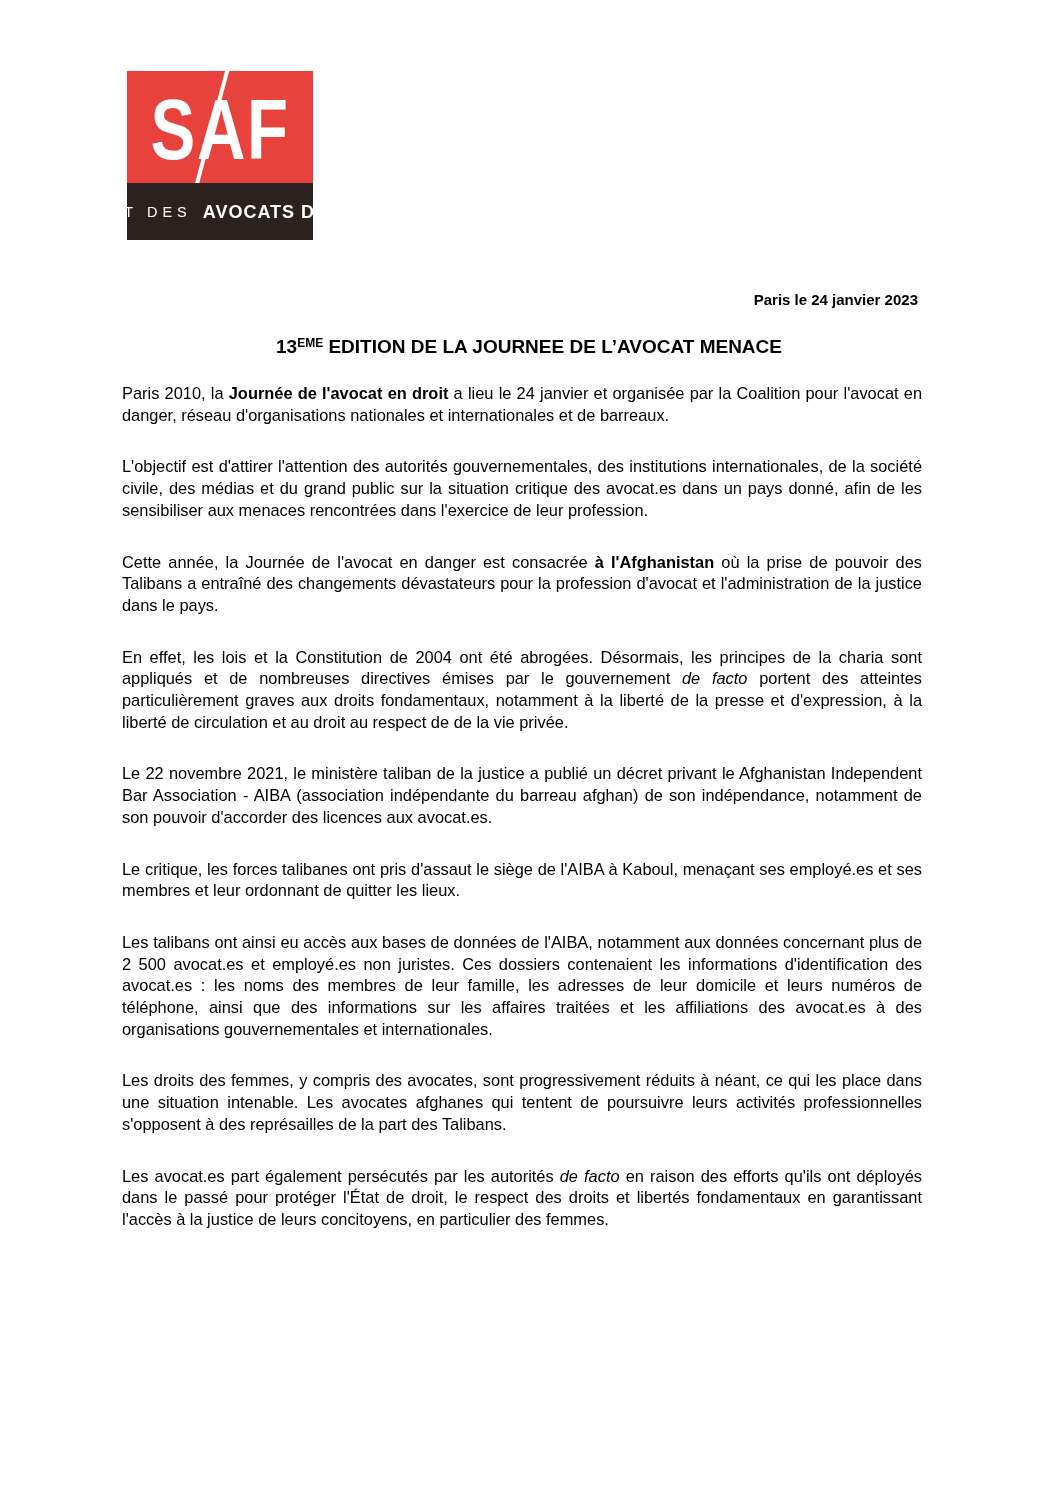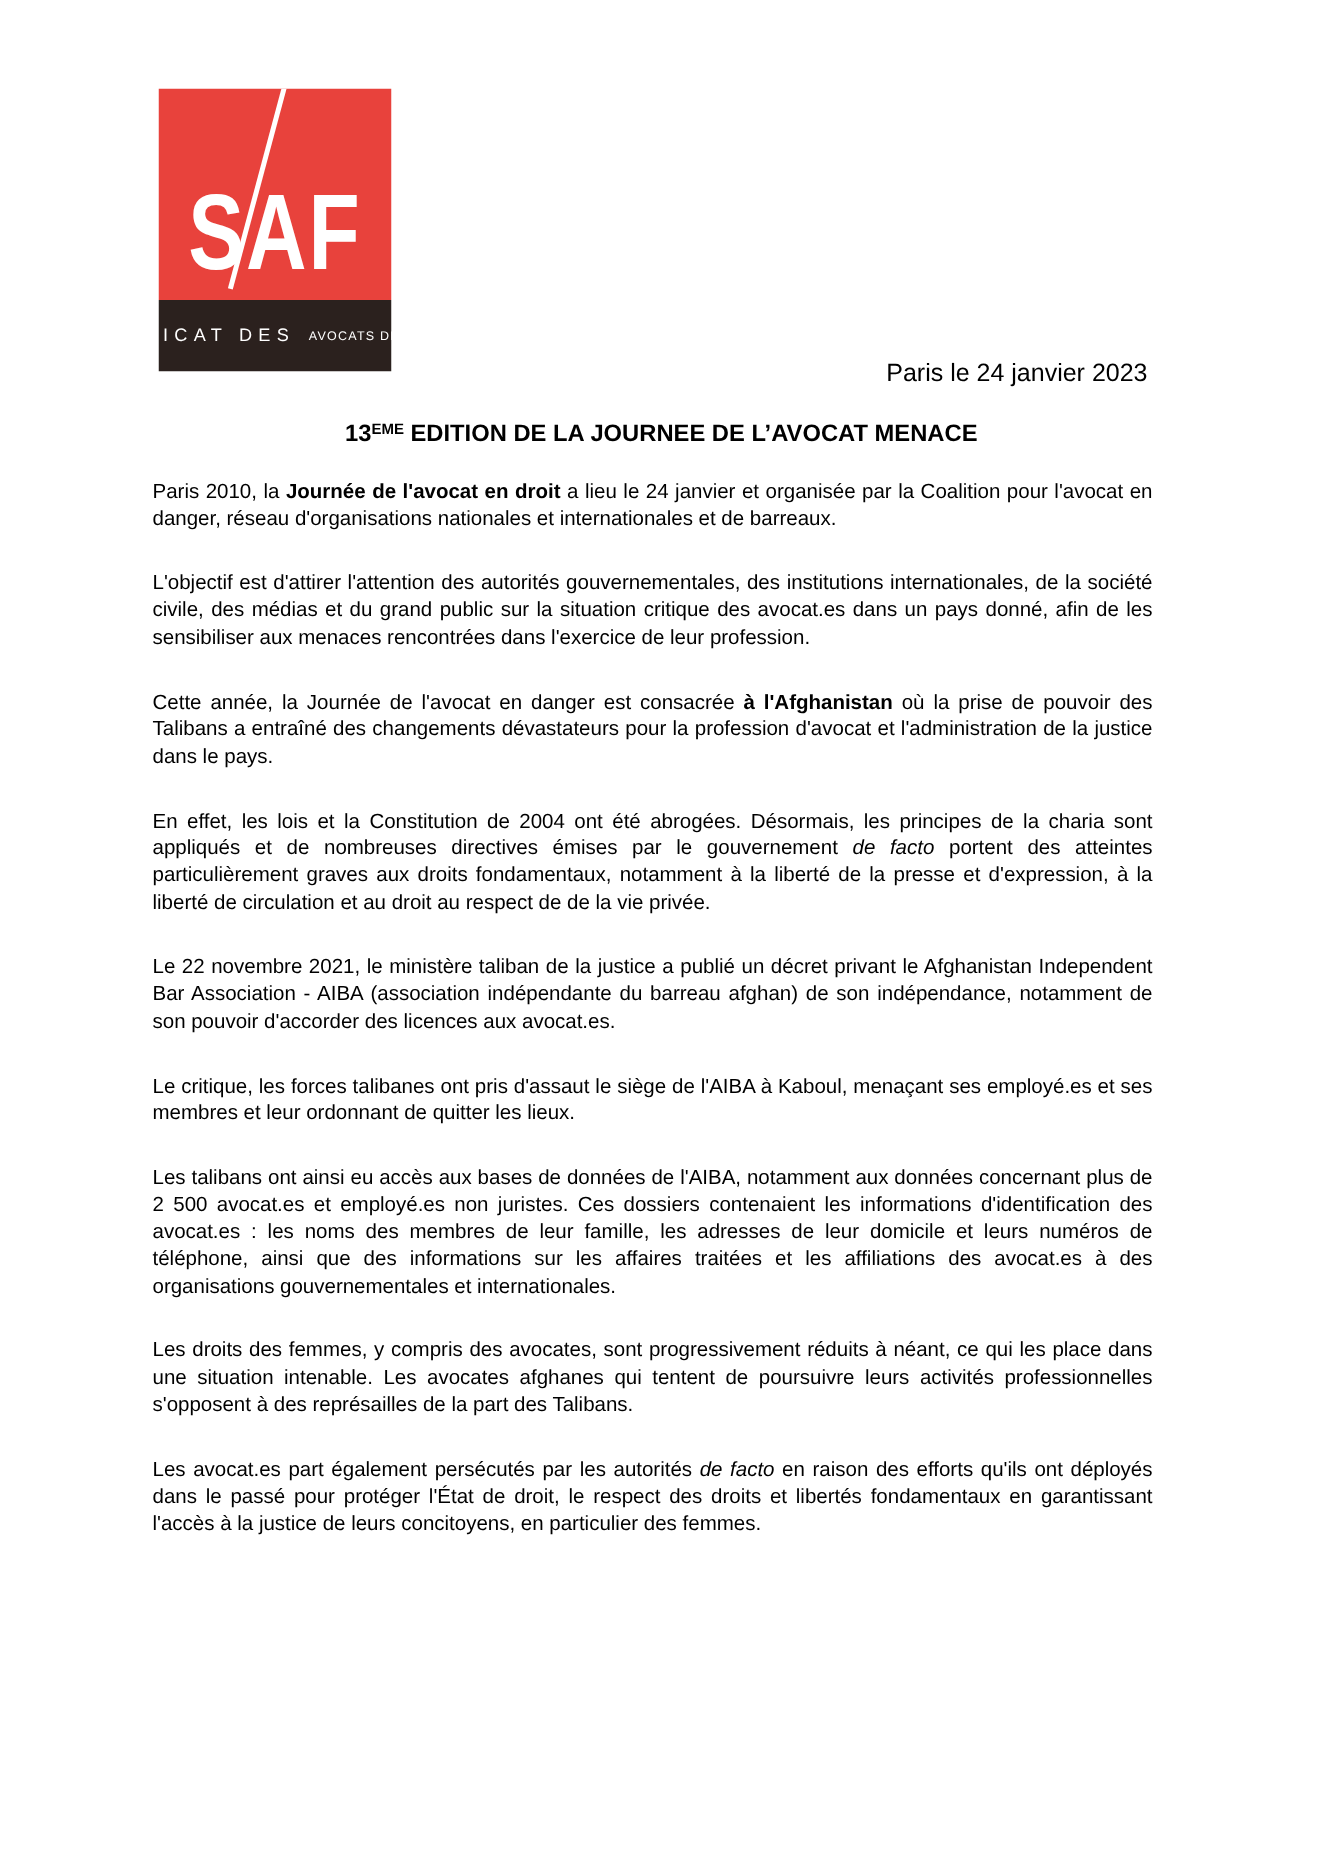--- a/index.html
+++ b/index.html
@@ -19,21 +19,21 @@
 
   
   .logo {
     position: absolute;
     left: 127px;
     top: 71px;
     width: 186px;
   }
   .logo-red {
     position: relative;
-    height: 169px;
+    height: 112px;
     background: #E8423C;
     overflow: hidden;
   }
   .logo-acronym {
     position: absolute;
     left: 0;
     right: 0;
     bottom: 11px;
     text-align: center;
     color: #ffffff;
@@ -67,37 +67,38 @@
     padding-top: 1px;
     box-sizing: border-box;
   }
   .logo-band-line1 {
     font-size: 14.5px;
     letter-spacing: 5px;
     margin-right: -5px;
     white-space: nowrap;
   }
   .logo-band-line2 {
-    font-size: 10px;
-    font-weight: normal;
+    font-size: 18px;
+    font-weight: bold;
     letter-spacing: 1px;
     margin-right: -1px;
     white-space: nowrap;
     padding-left: 15px;
   }
 
   
   .date-line {
     position: absolute;
     left: 122px;
     top: 289px;
     width: 796px;
     text-align: right;
-    font-size: 20px;
+    font-size: 15px;
     line-height: 21px;
+    font-weight: bold;
   }
   .doc-title {
     position: absolute;
     left: 0;
     top: 330px;
     width: 1058px;
     text-align: center;
     font-weight: bold;
     font-size: 19px;
     line-height: 26px;

